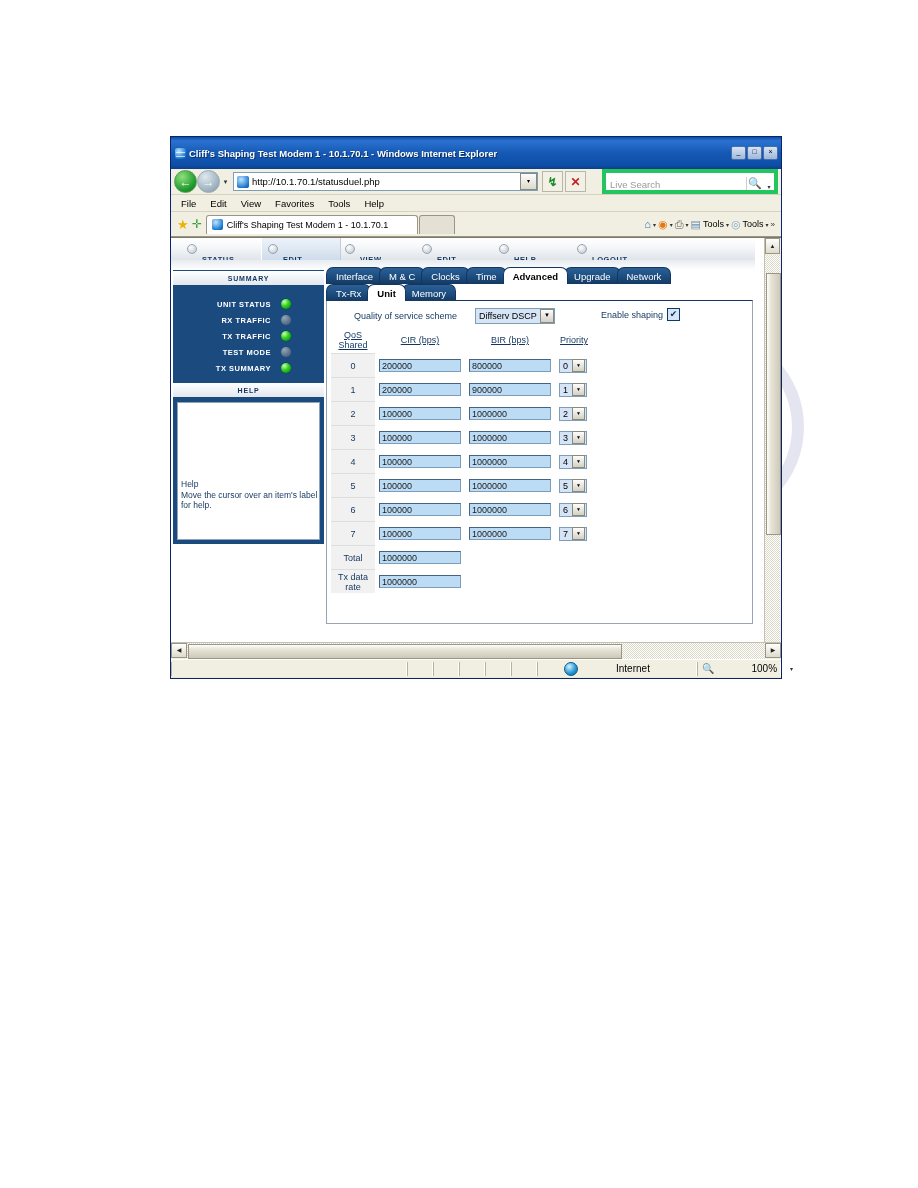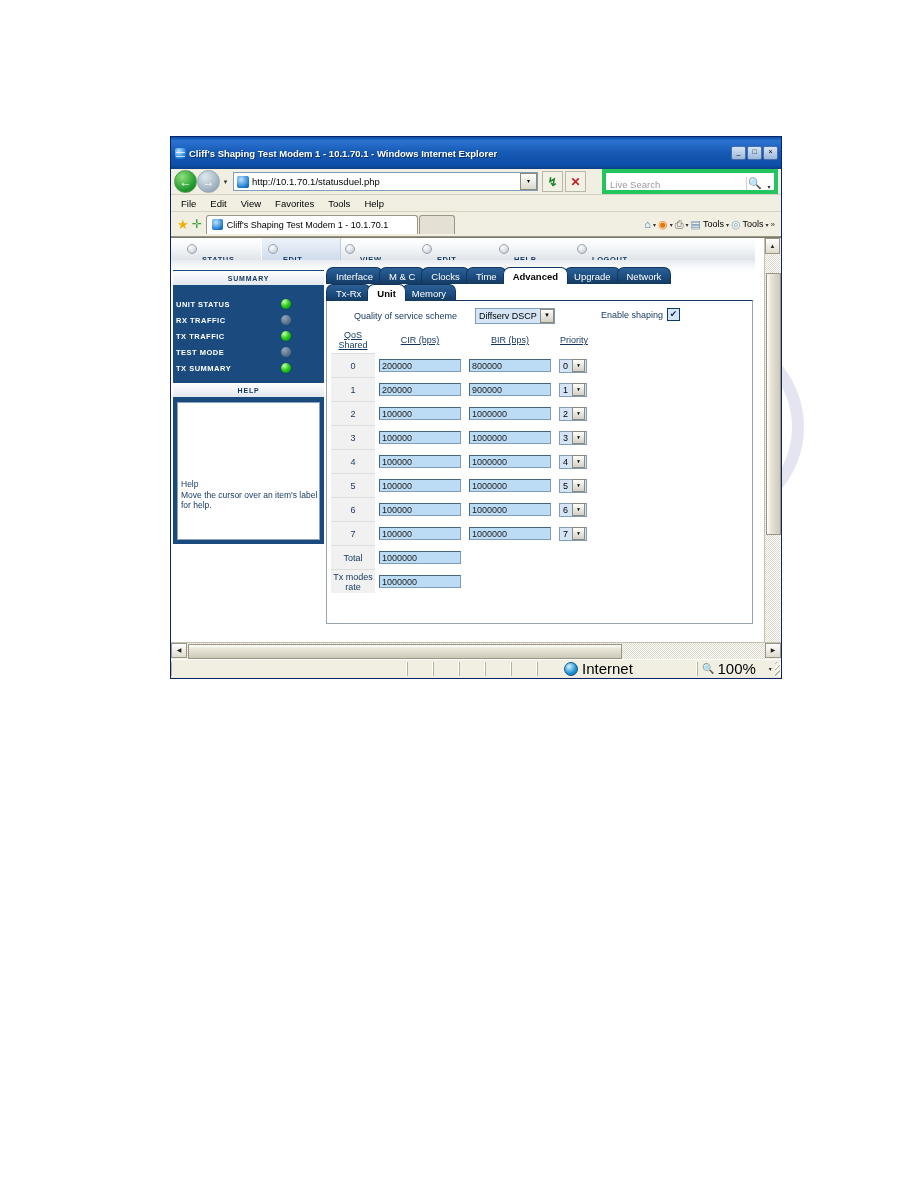--- a/index.html
+++ b/index.html
@@ -172,21 +172,21 @@
   }
   .panel-head span{font-size:7px;font-weight:bold;color:#12365f;letter-spacing:.8px;}
   .sum-body{background:#1b4b7e;padding:3px 3px 6px 3px;}
   .sum-box{
     background:#ffffff;border:1px solid #8fa4b8;padding:1px 2px;
     font-size:8.5px;color:#12365f;line-height:10.5px;
   }
   .led-list{margin-top:7px;}
   .led-row{display:flex;align-items:center;height:16px;}
   .led-lbl{
-    flex:1 1 auto;text-align:left;padding-right:10px;
+    flex:1 1 auto;text-align:right;padding-right:10px;
     font-size:7.5px;font-weight:bold;color:#ffffff;letter-spacing:.5px;
   }
   .led{
     width:10px;height:10px;border-radius:50%;flex:0 0 auto;margin-right:30px;
   }
   .led-on{background:radial-gradient(circle at 33% 28%,#caffb0,#2fd01f 45%,#0f8a09 90%);box-shadow:0 0 1px #063f03;}
   .led-off{background:radial-gradient(circle at 33% 28%,#8aa0b4,#5d7governing 1%,#52657a 90%);background:radial-gradient(circle at 33% 28%,#93a7ba,#5c7089 60%,#4e6278 95%);}
   .help-body{background:#1b4b7e;padding:4px;}
   .help-box{
     background:#fff;border:1px solid #8fa4b8;height:136px;
@@ -331,21 +331,21 @@
   .st-small{width:26px;}
   .st-zone{
     width:160px;display:flex;align-items:center;gap:4px;padding-left:26px;
     box-sizing:border-box;
   }
   .globe{
     width:12px;height:12px;border-radius:50%;flex:0 0 auto;
     background:radial-gradient(circle at 35% 30%,#d9f1ff,#2a9ad6 55%,#0b6aa5 90%);
     border:1px solid #0b5a8c;
   }
-  .st-txt{font-size:15px;color:#000;}
+  .st-txt{font-size:10px;color:#000;margin-left:34px;}
   .st-zoom{
     width:84px;display:flex;align-items:center;gap:3px;padding-left:4px;
     box-sizing:border-box;
   }
   .zoom-ico{color:#1b5fa8;font-size:10px;}
   .grip{
     width:14px;height:14px;
     background:repeating-linear-gradient(135deg,#ffffff 0 1px,#b6b2a2 1px 2px,transparent 2px 4px);
   }
 </style>
@@ -678,21 +678,21 @@
               <td class="labelcell">Total</td>
               <td class="inp">
                     <div class="field">1000000</div>
                   </td>
               <td></td>
               <td></td>
             </tr>
 
             <tr>
               <td class="labelcell">
-                <div>Tx modes</div>
+                <div>Tx data</div>
                 <div>rate</div>
               </td>
               <td class="inp">
                     <div class="field">1000000</div>
                   </td>
               <td></td>
               <td></td>
             </tr>
           </tbody>
             </table>

